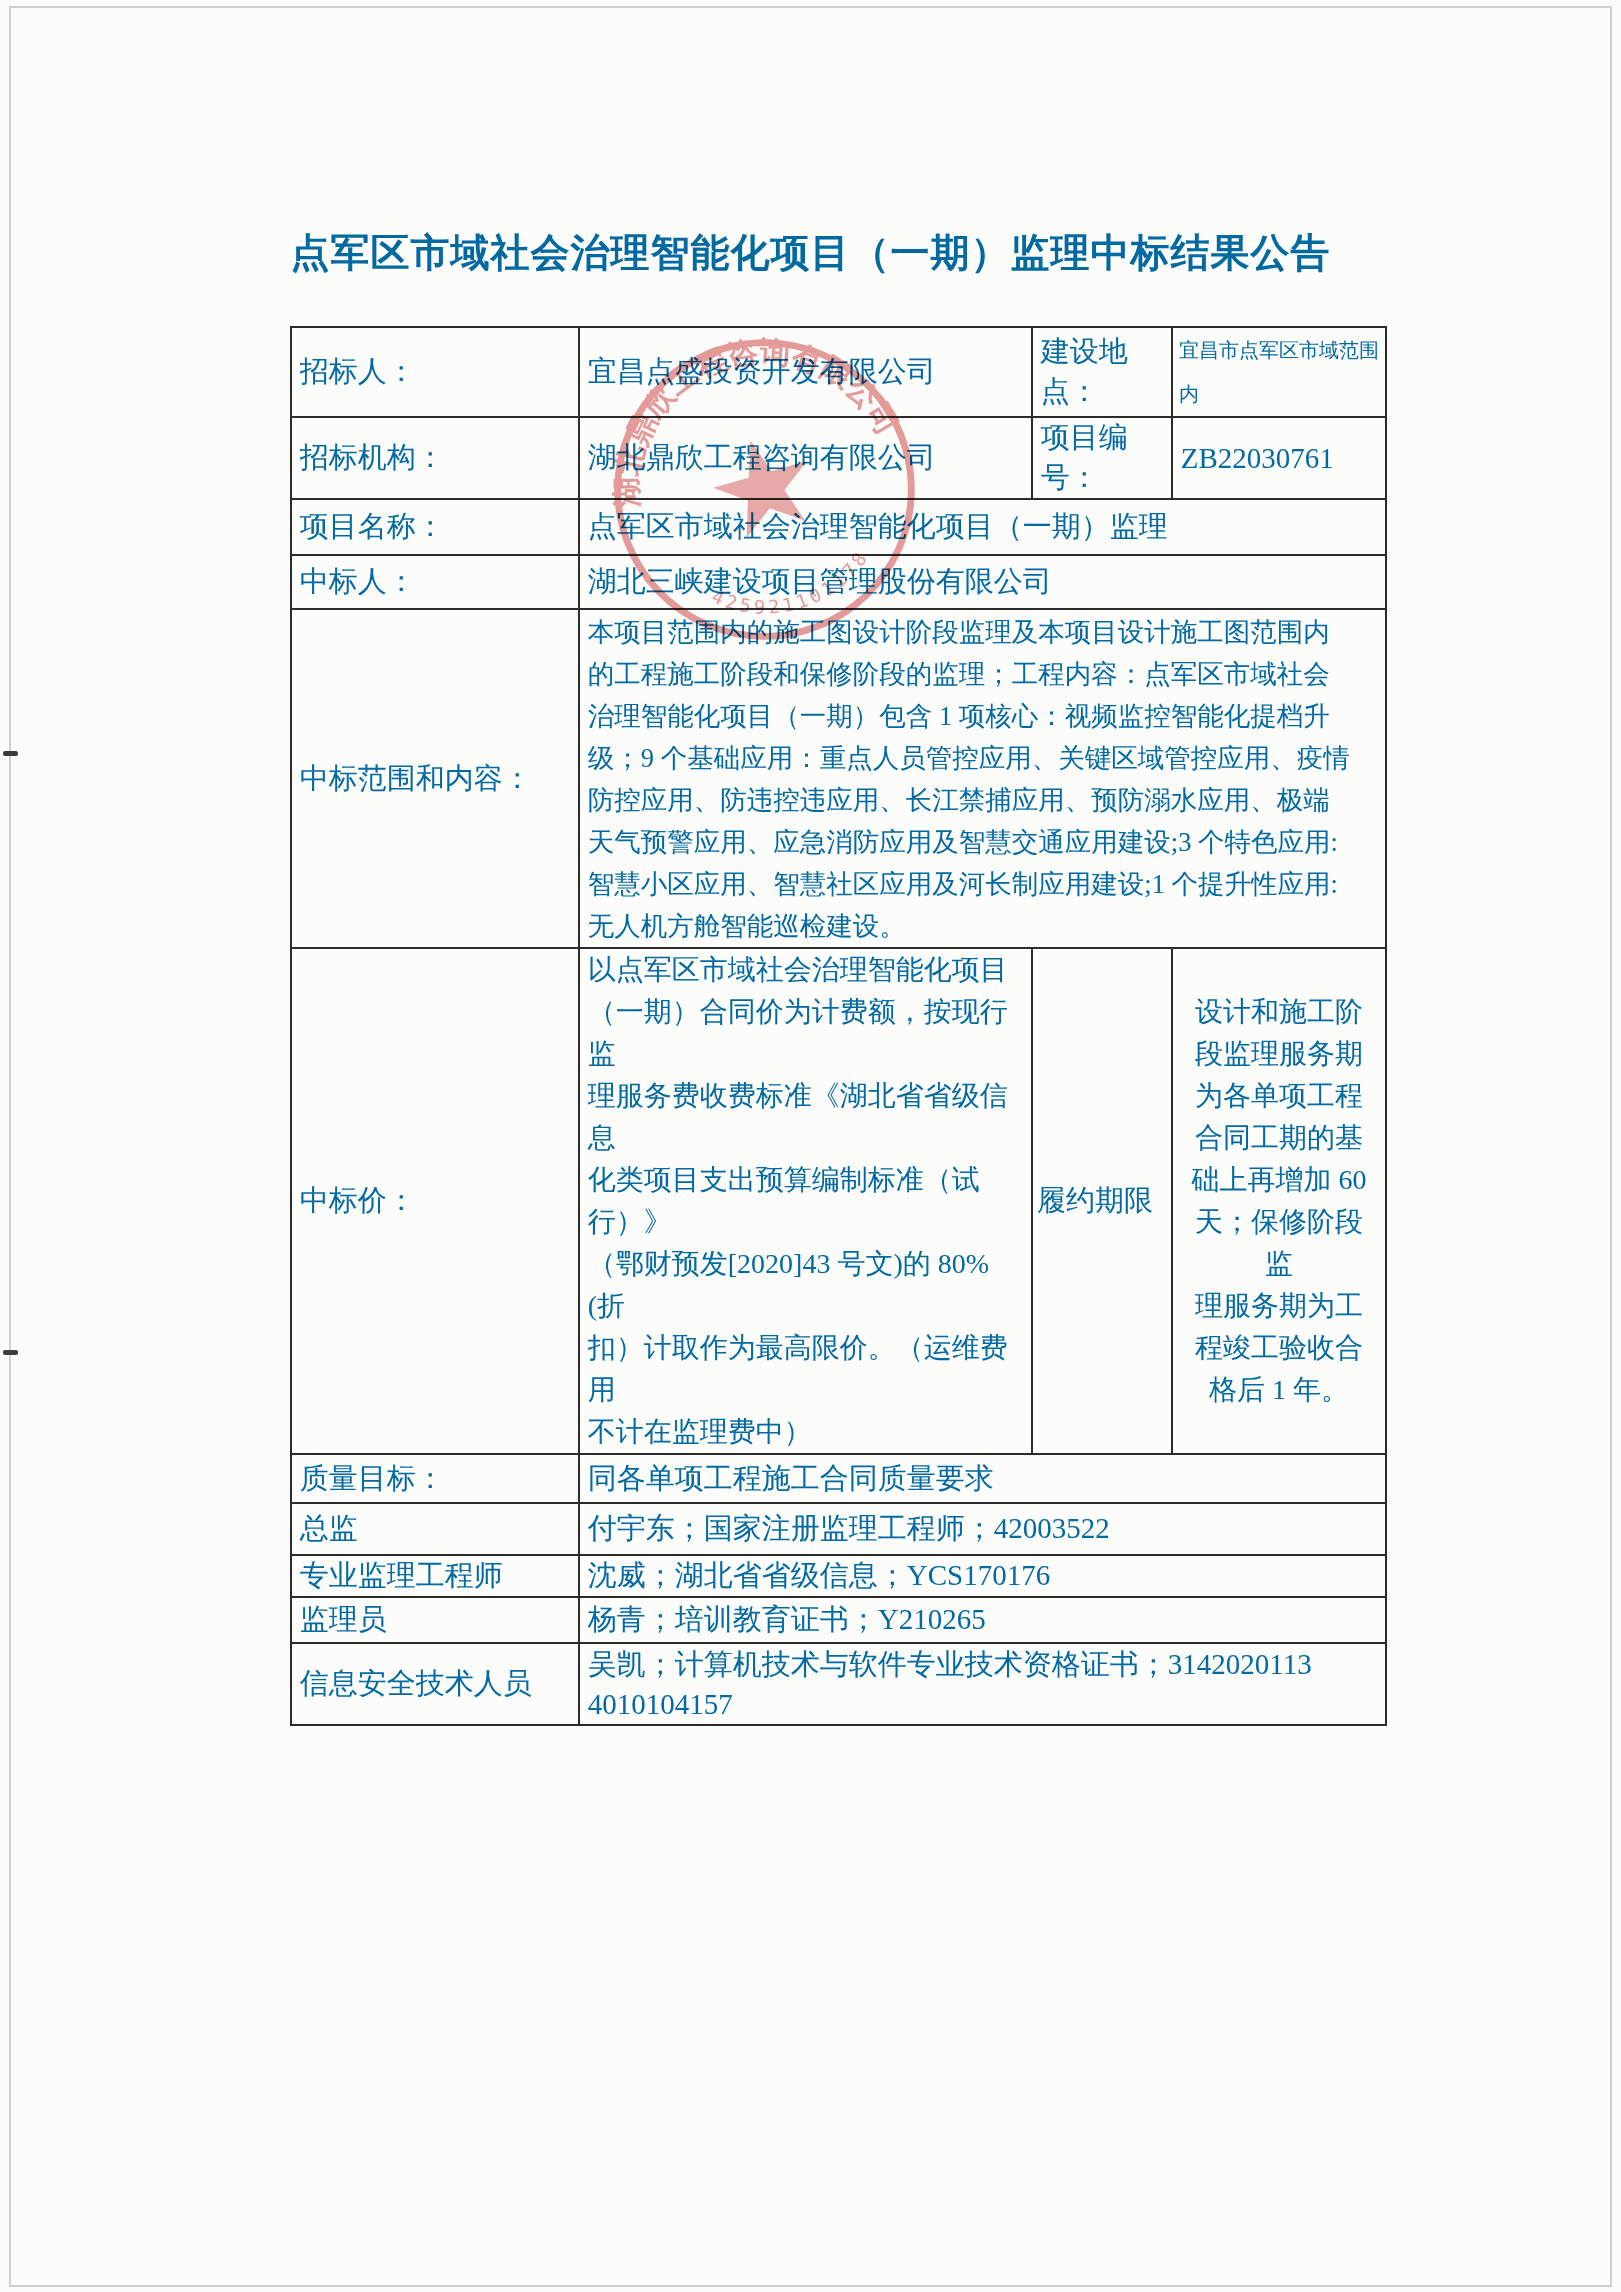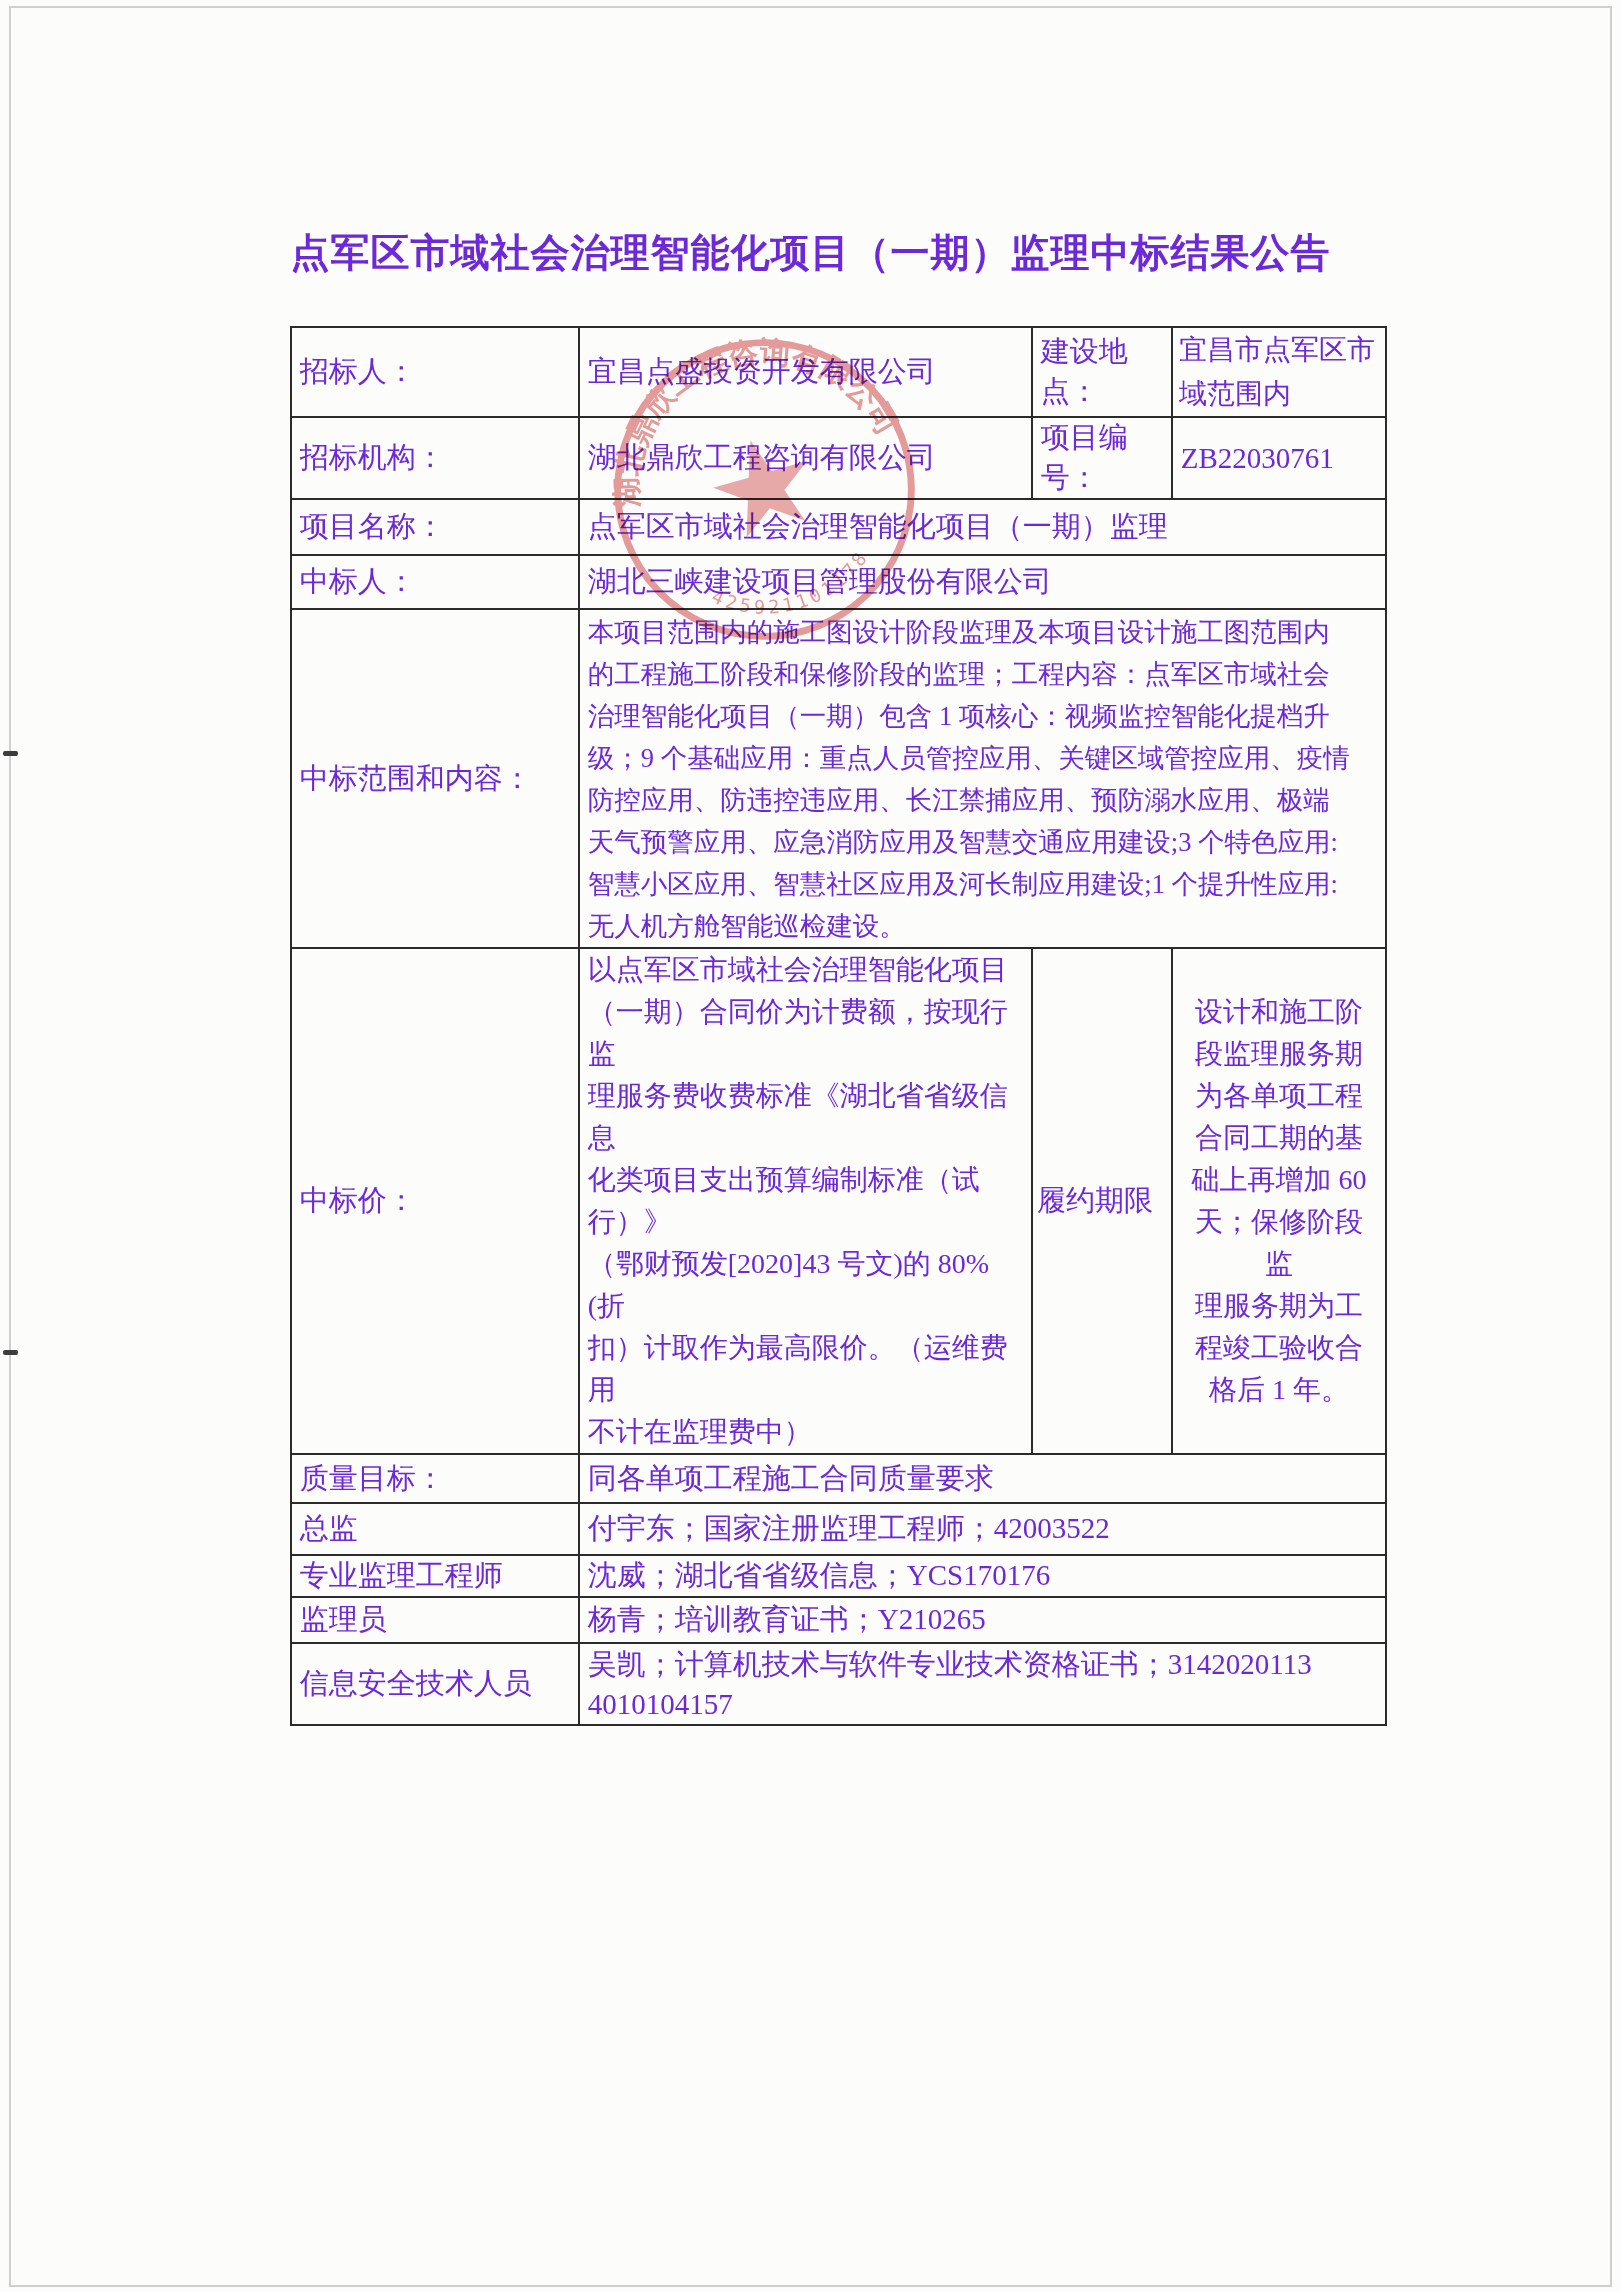--- a/index.html
+++ b/index.html
@@ -2,21 +2,21 @@
 <html><head>
 <meta charset="utf-8">
 <style>
   html,body{margin:0;padding:0;background:#e8e8e8;}
   #page{
     position:relative;
     width:1621px;height:2293px;
     background:#fcfcfb;
     overflow:hidden;
     font-family:"Liberation Serif","DejaVu Serif",serif;
-    color:#6d28d9;
+    color:#0369a1;
   }
   #scan-border{
     position:absolute;left:8.8px;top:5.9px;right:8.8px;bottom:5.9px;
     border:2px solid #cfcfcf;
     pointer-events:none;
   }
   #doc-title{
     position:absolute;top:226px;left:0;width:100%;
     text-align:center;
     font-size:39px;font-weight:700;
@@ -34,21 +34,21 @@
     border:2px solid #2b2b2b;
     padding:0 7.8px;
     vertical-align:middle;
     overflow:hidden;
   }
   .pre{white-space:pre-line;}
   .lbl{text-align:left;}
   .scope-val{font-size:26.5px;line-height:42px;}
   .price-val{font-size:28px;line-height:42px;}
   .period-val{font-size:28px;line-height:42px;text-align:center;padding:0 12px !important;}
-  .site-val{font-size:28px;line-height:44px;padding:0 5.9px !important;}
+  .site-val{font-size:20px;line-height:44px;padding:0 5.9px !important;}
   .sec-val{line-height:40px;}
   
   #seal{
     position:absolute;left:603px;top:328px;width:323px;height:323px;
     opacity:.62;
     mix-blend-mode:multiply;
     pointer-events:none;
   }
   .dash{
     position:absolute;left:2.9px;width:14.7px;height:4.9px;background:#3c3c3c;border-radius:2px;

